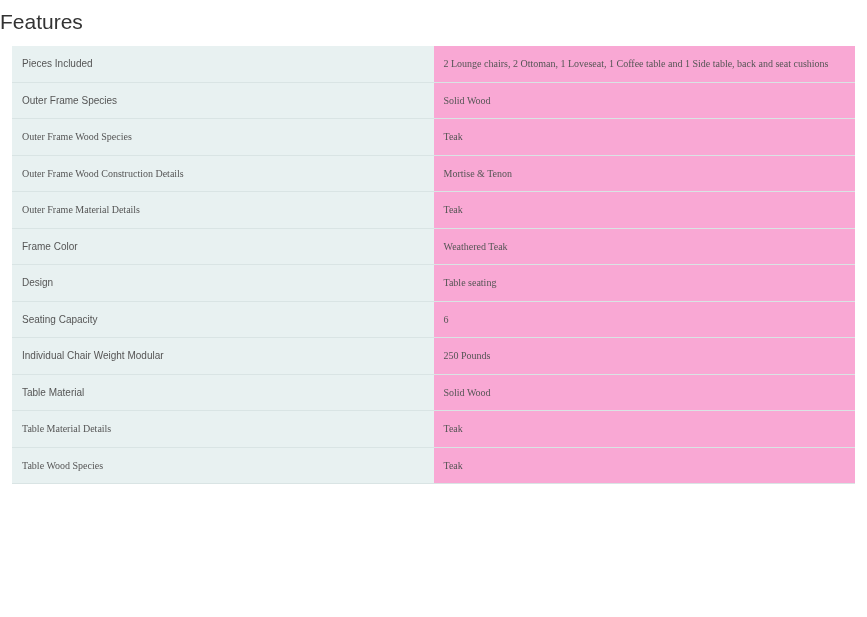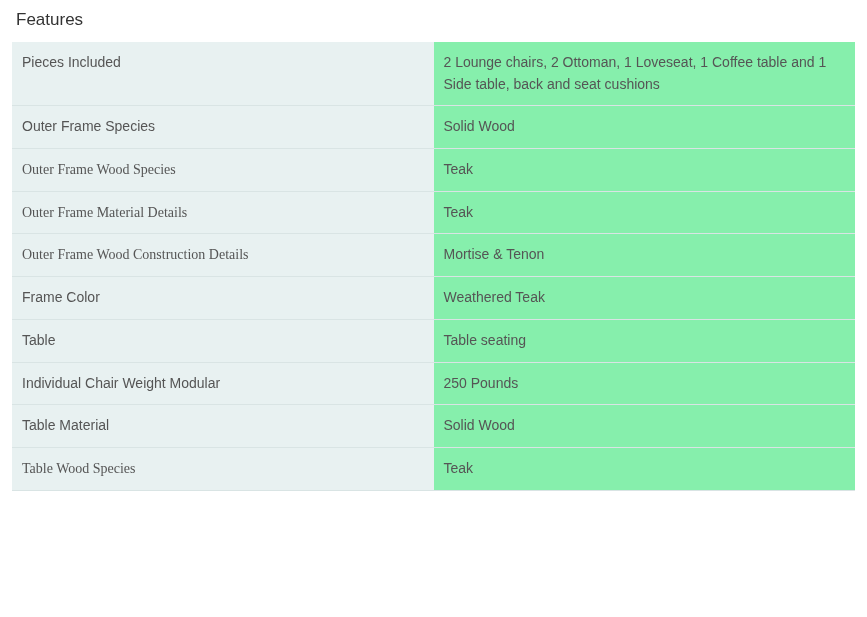--- a/index.html
+++ b/index.html
@@ -7,49 +7,50 @@
       margin: 0;
       padding: 0;
     }
     body {
       font-family: -apple-system, BlinkMacSystemFont, "Segoe UI", Helvetica, Arial, sans-serif;
       background: #ffffff;
       width: 867px;
       color: #444;
     }
     .section-title {
-      font-size: 17px;
+      font-size: 21px;
       font-weight: 400;
       color: #333;
-      padding: 10px 12px 12px 16px;
+      padding: 10px 12px 12px 0;
     }
     .spec-table {
       width: 100%;
       border-collapse: collapse;
       margin: 0 12px;
       width: calc(100% - 24px);
     }
     .spec-table tr {
       border-bottom: 1px solid #d9e4e4;
     }
     .spec-table td {
       padding: 10px 10px;
-      font-size: 14px;
+      font-size: 10px;
       vertical-align: top;
       line-height: 1.55;
     }
     .label-cell {
       background: #e8f1f1;
       color: #555;
       width: 50%;
     }
     .value-cell {
-      background: #86efac;
+      background: #f9a8d4;
       color: #555;
       width: 50%;
+      font-family: Liberation Serif, serif;
     }
     .indent-1 { padding-left: 28px; font-family: Liberation Serif, serif; }
   </style>
 </head>
 <body>
 
 <div class="section-title">Features</div>
 
 <table class="spec-table">
   <tbody id="spec-tbody">
@@ -59,41 +60,49 @@
       </tr>
       <tr>
         <td class="label-cell">Outer Frame Species</td>
         <td class="value-cell">Solid Wood</td>
       </tr>
       <tr>
         <td class="label-cell indent-1">Outer Frame Wood Species</td>
         <td class="value-cell">Teak</td>
       </tr>
       <tr>
+        <td class="label-cell indent-1">Outer Frame Wood Construction Details</td>
+        <td class="value-cell">Mortise &amp; Tenon</td>
+      </tr>
+      <tr>
         <td class="label-cell indent-1">Outer Frame Material Details</td>
         <td class="value-cell">Teak</td>
-      </tr>
-      <tr>
-        <td class="label-cell indent-1">Outer Frame Wood Construction Details</td>
-        <td class="value-cell">Mortise &amp; Tenon</td>
       </tr>
       <tr>
         <td class="label-cell">Frame Color</td>
         <td class="value-cell">Weathered Teak</td>
       </tr>
       <tr>
-        <td class="label-cell">Table</td>
+        <td class="label-cell">Design</td>
         <td class="value-cell">Table seating</td>
+      </tr>
+      <tr>
+        <td class="label-cell">Seating Capacity</td>
+        <td class="value-cell">6</td>
       </tr>
       <tr>
         <td class="label-cell">Individual Chair Weight Modular</td>
         <td class="value-cell">250 Pounds</td>
       </tr>
       <tr>
         <td class="label-cell">Table Material</td>
         <td class="value-cell">Solid Wood</td>
       </tr>
       <tr>
+        <td class="label-cell indent-1">Table Material Details</td>
+        <td class="value-cell">Teak</td>
+      </tr>
+      <tr>
         <td class="label-cell indent-1">Table Wood Species</td>
         <td class="value-cell">Teak</td>
       </tr>
     </tbody>
 </table>
 
 </body></html>

